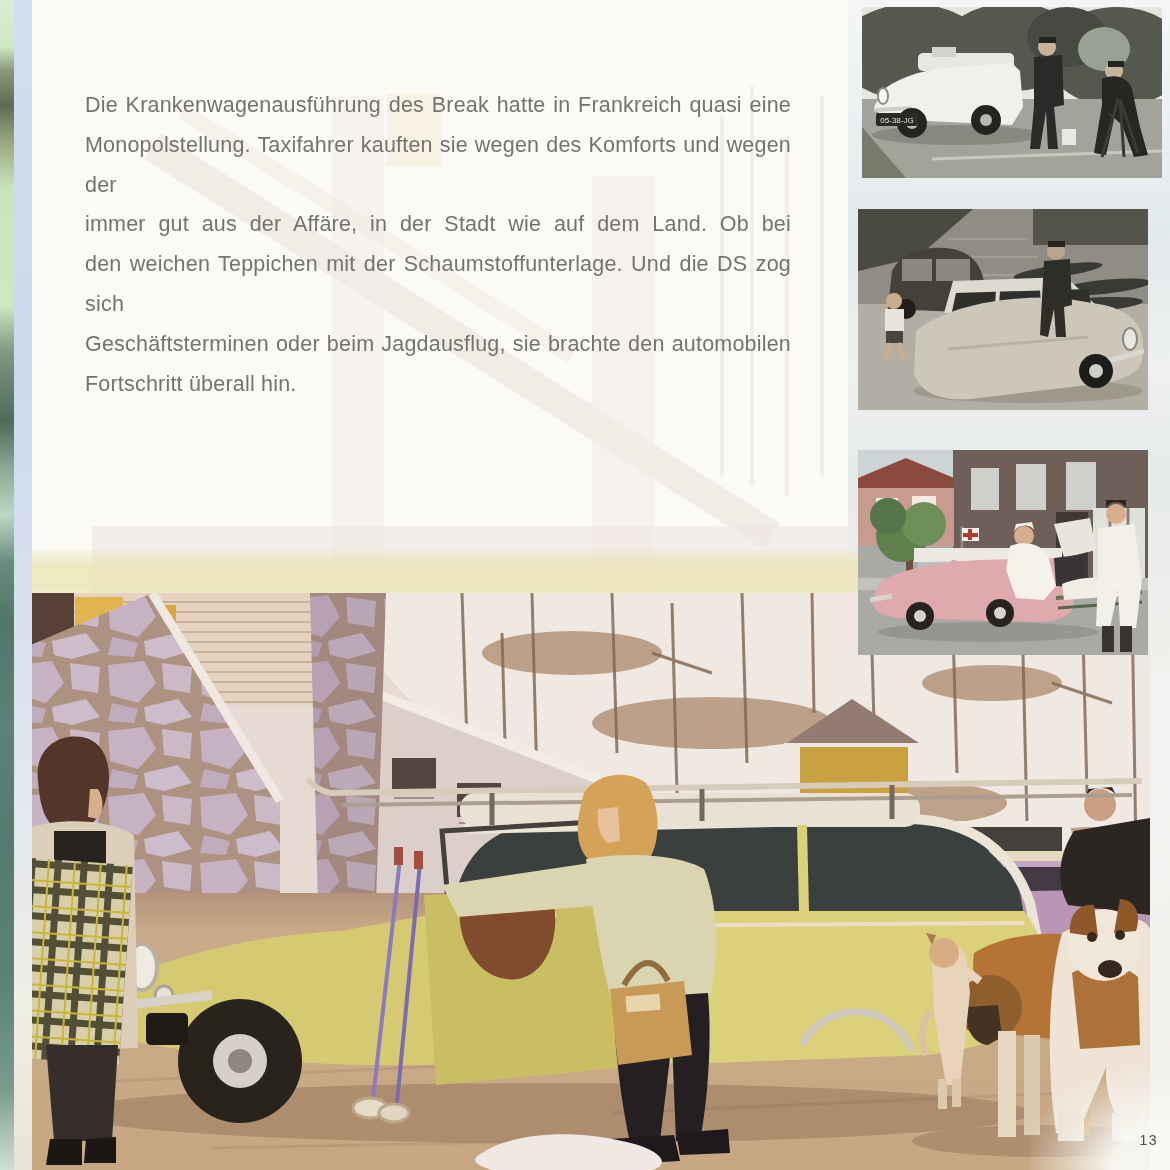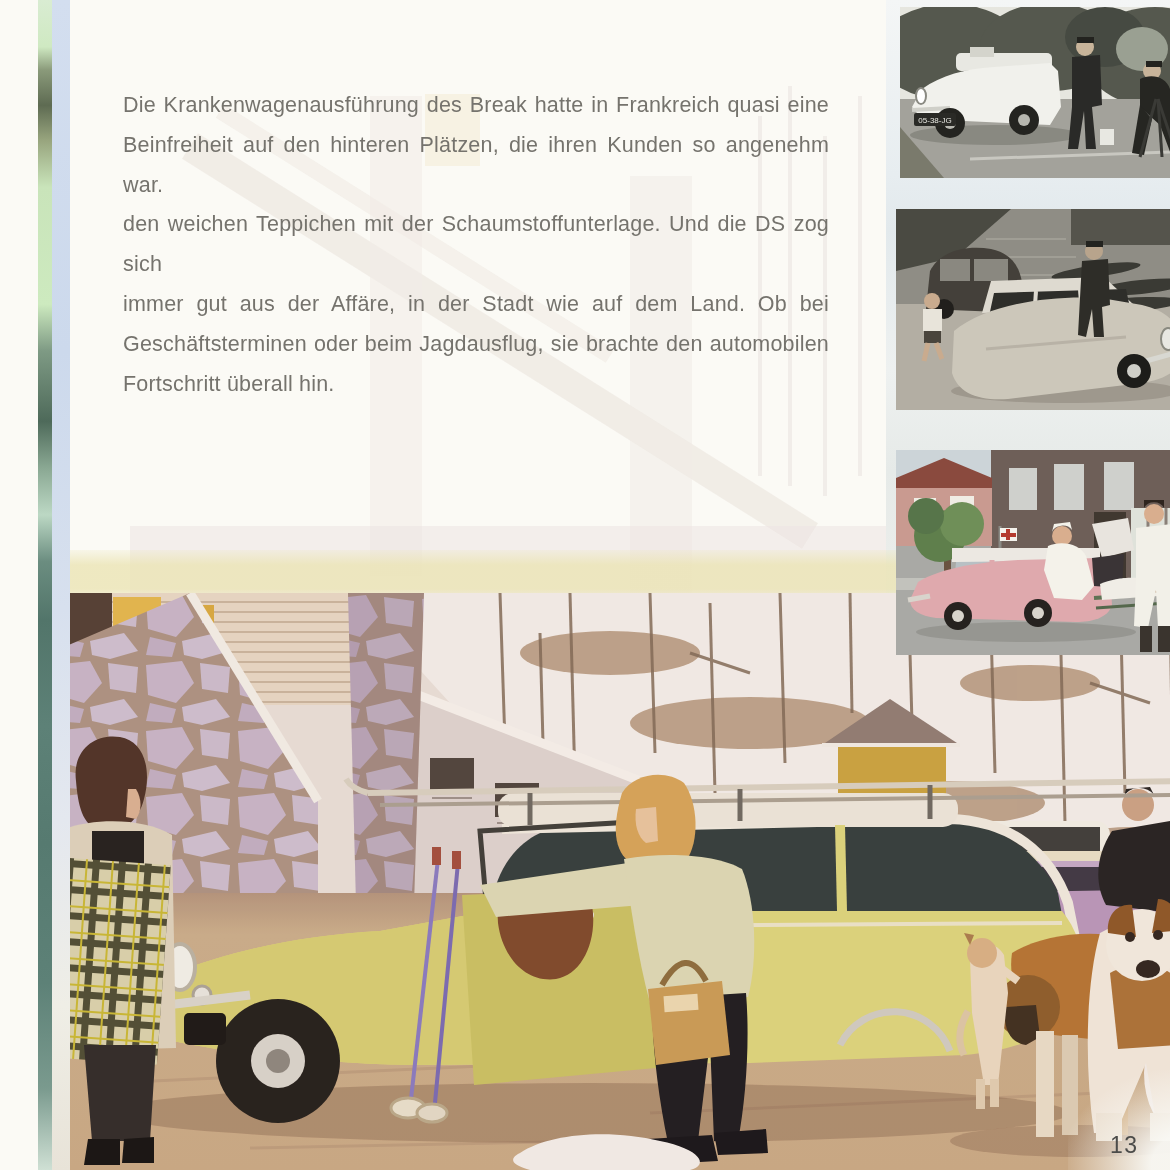--- a/index.html
+++ b/index.html
@@ -1,21 +1,21 @@
 <!DOCTYPE html>
 <html style="--page-bg: #fbfaf5; --text-gray: #75736d; --band-yellow: #ebe4b4; --car-yellow: #dcd57a; --car-yellow-dark: #c9c160; --car-roof: #ece7db; --stone-mauve: #c6b4c8; --mortar-tan: #ab9180; --ground-tan: #c5a685; --snow-white: #f3eeea; --lilac-car: #b795ba; --cream-car: #e8dfc5; --pink-car: #dfa9ad; --hut-yellow: #c9a23c; --edge-blue: #ccd9ec; --page-number: #4c4c4a; --bw-dark: #3c3c38; --bw-road: #a3a29b; --bw-light: #f1f1ec;"><head>
 <meta charset="utf-8">
 <style>
   html,body{margin:0;padding:0;}
   body{
     width:1170px;height:1170px;position:relative;overflow:hidden;
     background:var(--page-bg,#fbfaf5);
     font-family:"Liberation Sans",sans-serif;
   }
-  .abs{position:absolute;margin-left:38px;}
+  .abs{position:absolute;}
   
   .prev-edge{left:0;top:0;width:14px;height:1170px;z-index:5;
     background:linear-gradient(180deg,
       #d9ecd2 0%,#cfe9c2 4%,#8a9a7a 6%,#5e6b52 9%,#98a57e 12%,
       #c9e4ba 16%,#cdeabf 26%,#7e9a84 30%,#4e6a5a 36%,#8aa893 40%,
       #bcd8c4 44%,#6b8d80 48%,#52756a 53%,#5d8177 62%,#567a70 72%,
       #5d8177 84%,#7a9a8e 93%,#cfe0d4 100%);}
   .gutter{left:14px;top:0;width:18px;height:1170px;z-index:4;
     background:linear-gradient(180deg,#d3deef 0%,#ccd9ec 30%,#d7e0ee 52%,
       #e4e8ef 70%,#efeee6 86%,#e8e3d8 100%);}
@@ -37,22 +37,22 @@
   
   figure{margin:0;padding:0;}
   .ph{z-index:3;}
   .ph svg{display:block;}
   .main-photo{left:12px;top:593px;width:1138px;height:577px;z-index:2;}
   .p1{left:862px;top:7px;width:300px;height:171px;}
   .p2{left:858px;top:209px;width:290px;height:201px;}
   .p3{left:858px;top:450px;width:290px;height:205px;}
   .corner-fade{left:1030px;top:1070px;width:140px;height:100px;z-index:3;
     background:radial-gradient(ellipse at 92% 95%,rgba(249,249,245,.95) 25%,rgba(249,249,245,0) 75%);}
-  .page-number{left:1072px;top:1132px;width:34px;z-index:6;
-    color:var(--page-number,#4c4c4a);font-size:23px;letter-spacing:1.5px;}
+  .page-number{left:1124px;top:1132px;width:34px;z-index:6;
+    color:var(--page-number,#4c4c4a);font-size:14px;letter-spacing:1.5px;text-align:right;}
 </style>
 </head>
 <body>
 
 <div class="abs prev-edge"></div>
 <div class="abs gutter"></div>
 <div class="abs right-margin"></div>
 <div class="abs photo-col-bg"></div>
 <div class="abs band"></div>
 
@@ -68,23 +68,23 @@
         <line x1="720" y1="30" x2="720" y2="430"></line>
       <line x1="755" y1="80" x2="755" y2="440"></line>
         <line x1="790" y1="40" x2="790" y2="420"></line>
     </g>
     <rect x="60" y="470" width="770" height="70" fill="#e7dcdc" opacity=".5"></rect>
   </svg>
 </div>
 
 <article class="abs article">
   <div class="line">Die Krankenwagenausführung des Break hatte in Frankreich quasi eine</div>
-  <div class="line">Beinfreiheit auf den hinteren Plätzen, die ihren Kunden so angenehm war.</div>
+  <div class="line">Monopolstellung. Taxifahrer kauften sie wegen des Komforts und wegen der</div>
+  <div class="line">immer gut aus der Affäre, in der Stadt wie auf dem Land. Ob bei</div>
   <div class="line">den weichen Teppichen mit der Schaumstoffunterlage. Und die DS zog sich</div>
-  <div class="line">immer gut aus der Affäre, in der Stadt wie auf dem Land. Ob bei</div>
   <div class="line">Geschäftsterminen oder beim Jagdausflug, sie brachte den automobilen</div>
   <div class="line last">Fortschritt überall hin.</div>
 </article>
 
 <figure class="abs ph main-photo" aria-label="Colour photo: yellow Citroën DS with skis on the roof in front of an alpine chalet; blonde woman with basket at the open door, dark-haired woman with plaid blanket, two St. Bernard dogs and a puppy, cream and lilac cars, snowy slope">
 <svg width="1138" height="577" viewBox="0 0 1138 577">
   <defs>
     <pattern id="st" width="92" height="66" patternUnits="userSpaceOnUse">
       <rect width="92" height="66" style="fill:var(--mortar-tan,#ab9180)"></rect>
       <polygon points="4,6 40,2 52,24 34,44 6,36" style="fill:var(--stone-mauve,#c6b4c8)"></polygon>

